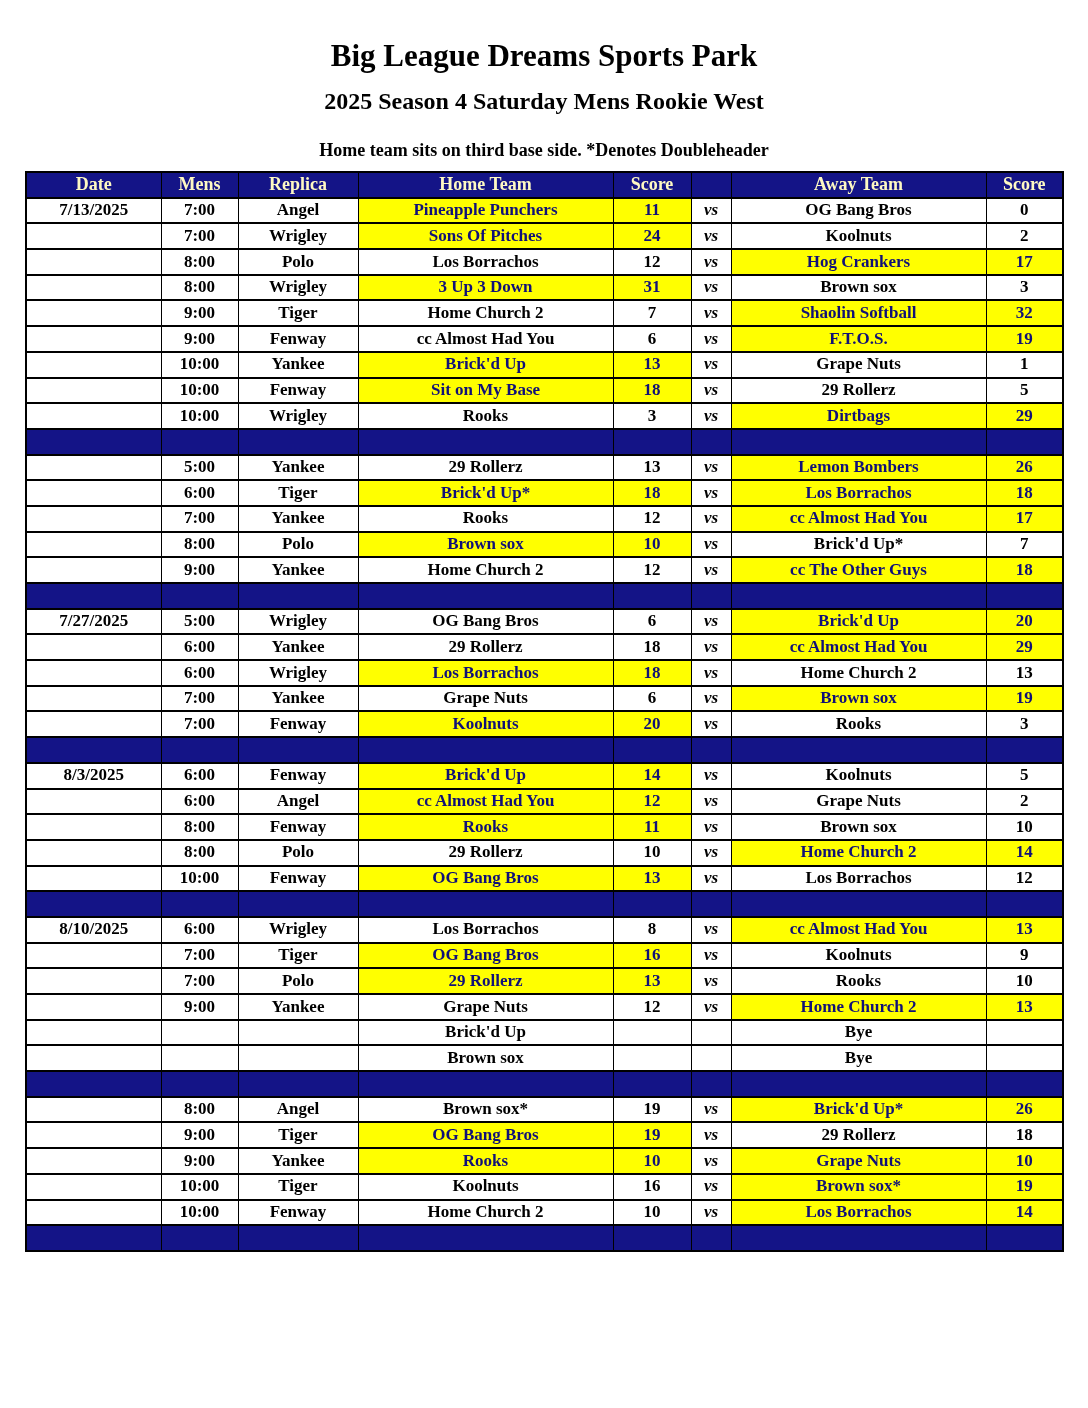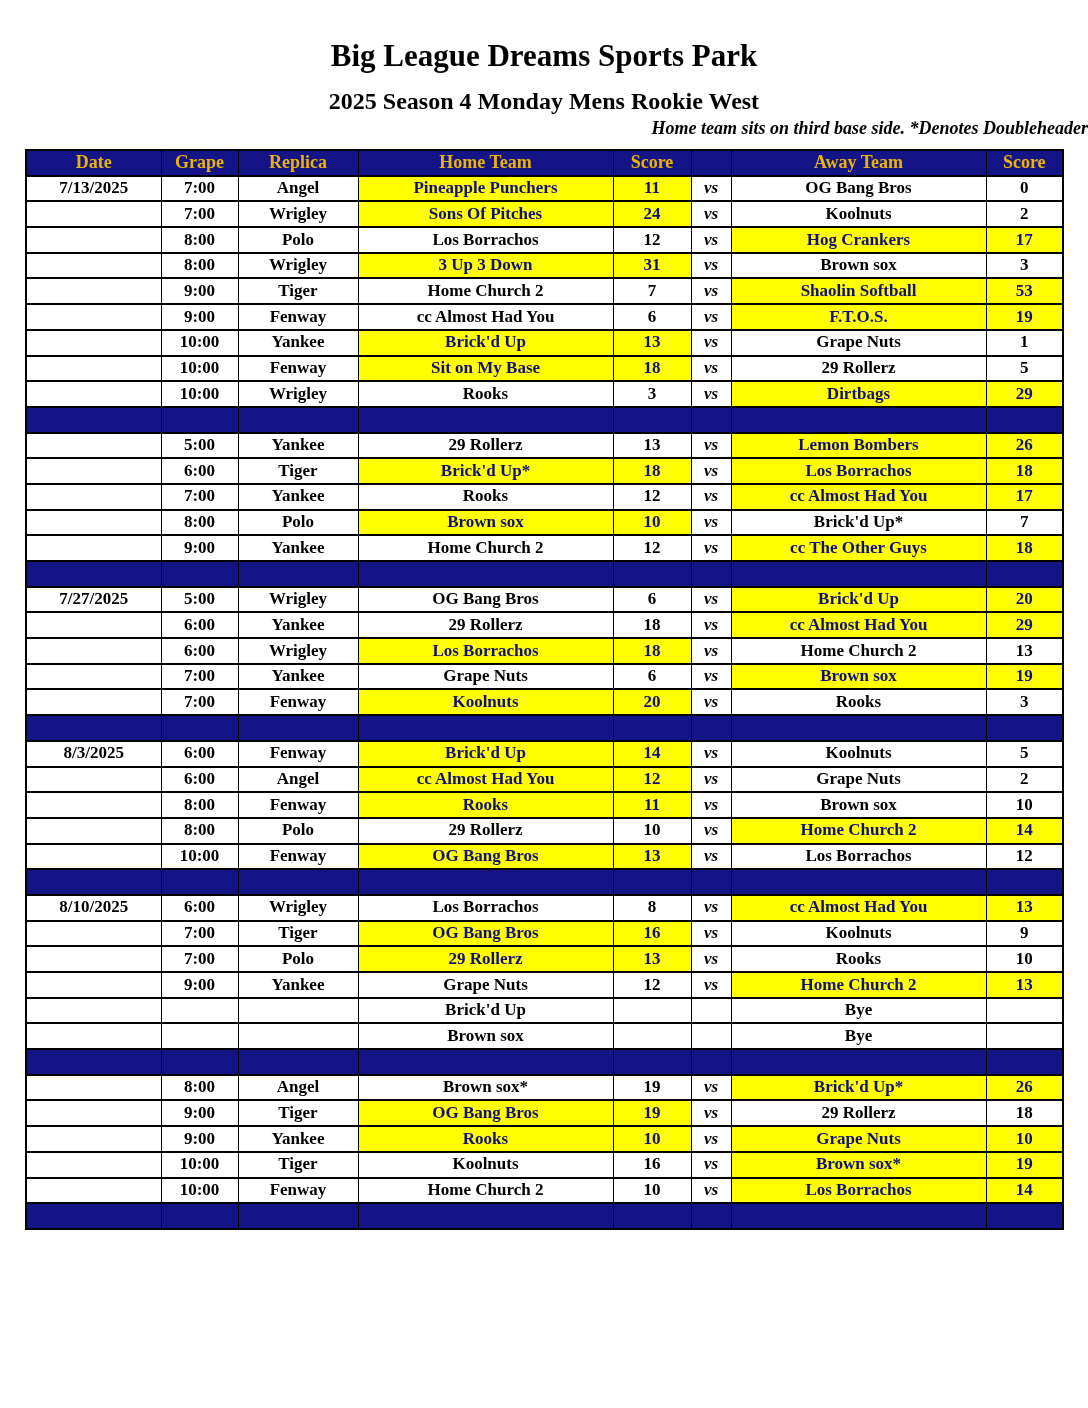--- a/index.html
+++ b/index.html
@@ -25,26 +25,25 @@
     margin: 12px;
   }
   .subtitle {
     text-align: center;
     font-size: 24px;
     font-weight: bold;
     line-height: 30px;
     margin: 4px 0 0 0;
   }
   .note {
-    text-align: right;
+    text-align: center;
     font-size: 18px;
     font-weight: bold;
-    font-style: italic;
     line-height: 24px;
-    margin: 0 0 9px 0;
+    margin: 22px 0 9px 0;
   }
   table.schedule {
     border-collapse: collapse;
     table-layout: fixed;
     margin-left: 25px;
     width: 1037px;
     border: 2px solid #000;
   }
   table.schedule th,
   table.schedule td {
@@ -56,58 +55,58 @@
     font-size: 17px;
     line-height: 1.1;
     border: 1px solid #000;
     border-top-width: 2px;
     border-bottom-width: 2px;
     overflow: hidden;
     white-space: nowrap;
   }
   table.schedule th {
     background: #141487;
-    color: #eab308;
+    color: #fef9c3;
     font-size: 18px;
   }
   td.hl {
     background: #ffff00;
     color: #101078;
   }
   td.vs {
     font-style: italic;
     font-size: 15px;
   }
   tr.sep td {
     background: #141487;
   }
 </style>
 </head>
 <body>
 
 <div class="page">
   <h1 class="title">Big League Dreams Sports Park</h1>
-  <h2 class="subtitle">2025 Season 4 Monday Mens Rookie West</h2>
+  <h2 class="subtitle">2025 Season 4 Saturday Mens Rookie West</h2>
   <div class="note">Home team sits on third base side.  *Denotes Doubleheader</div>
 
   <table class="schedule">
     <colgroup>
       <col style="width:135px">
       <col style="width:77px">
       <col style="width:120px">
       <col style="width:255px">
       <col style="width:78px">
       <col style="width:40px">
       <col style="width:255px">
       <col style="width:77px">
     </colgroup>
     <thead>
       <tr>
         <th>Date</th>
-        <th>Grape</th>
+        <th>Mens</th>
         <th>Replica</th>
         <th>Home Team</th>
         <th>Score</th>
         <th></th>
         <th>Away Team</th>
         <th>Score</th>
       </tr>
     </thead>
     <tbody id="schedule-body">
         <tr>
@@ -151,21 +150,21 @@
           <td>3</td>
         </tr>
         <tr>
           <td></td>
           <td>9:00</td>
           <td>Tiger</td>
           <td>Home Church 2</td>
           <td>7</td>
           <td class="vs">vs</td>
           <td class="hl">Shaolin Softball</td>
-          <td class="hl">53</td>
+          <td class="hl">32</td>
         </tr>
         <tr>
           <td></td>
           <td>9:00</td>
           <td>Fenway</td>
           <td>cc Almost Had You</td>
           <td>6</td>
           <td class="vs">vs</td>
           <td class="hl">F.T.O.S.</td>
           <td class="hl">19</td>

